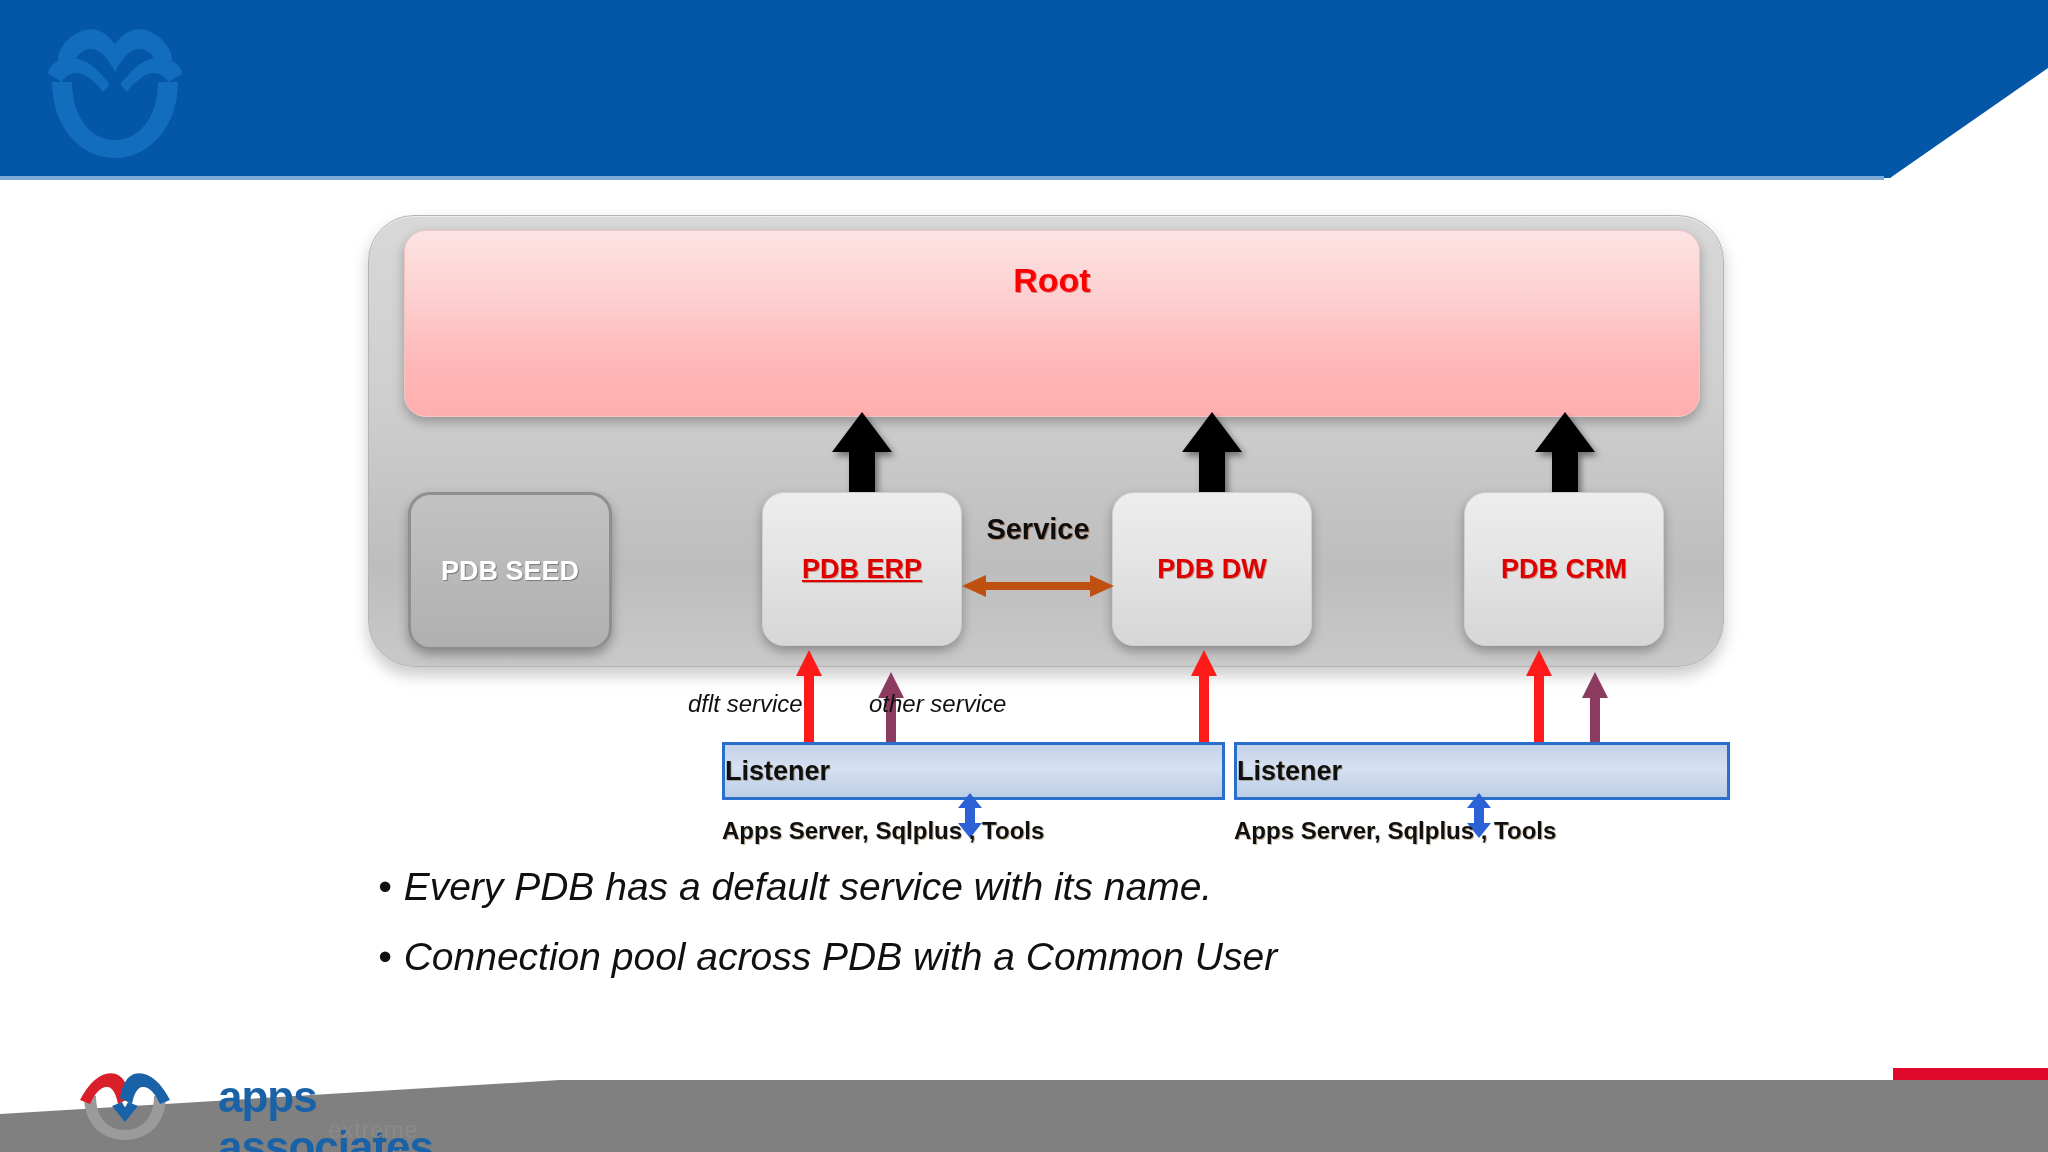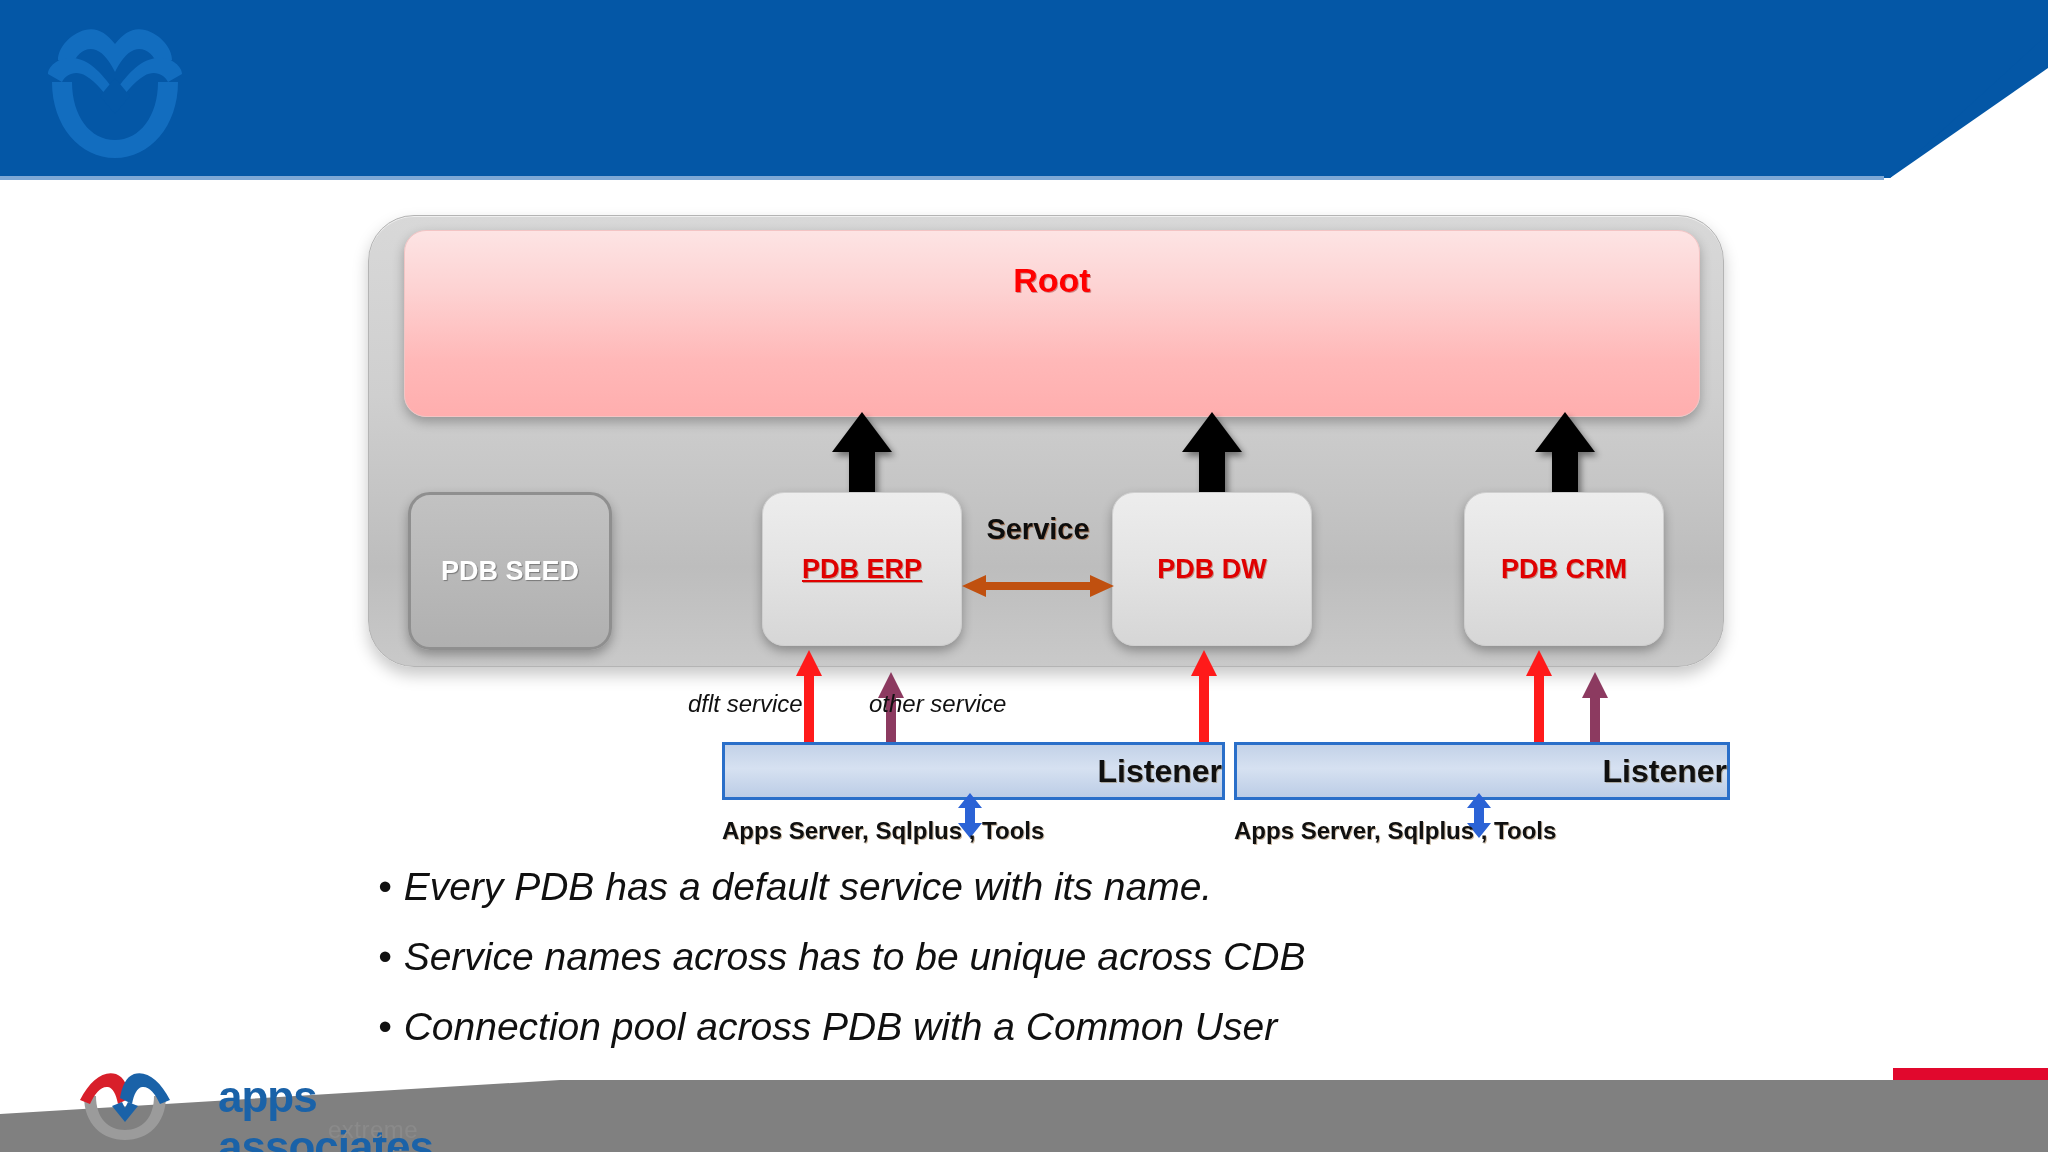--- a/index.html
+++ b/index.html
@@ -124,22 +124,22 @@
     white-space:nowrap;
   }
   .lbl-dflt{left:688px;top:690px;}
   .lbl-other{left:869px;top:690px;}
 
   
   .listener{
     position:absolute;top:742px;height:52px;
     background:linear-gradient(180deg,#c3d2e8 0%,#d6e1f1 45%,#bccde6 100%);
     border:3px solid #2a6fc9;
-    display:flex;align-items:center;justify-content:flex-end;
-    font-size:32px;font-weight:bold;color:#101010;
+    display:flex;align-items:center;justify-content:flex-start;
+    font-size:27px;font-weight:bold;color:#101010;
     text-shadow:1px 1px 0 rgba(120,90,40,.4);
   }
   .listener-1{left:722px;width:497px;}
   .listener-2{left:1234px;width:490px;}
 
   .client-lbl{
     position:absolute;top:817px;
     font-size:24px;font-weight:bold;color:#101010;
     text-shadow:1px 1px 0 rgba(140,100,50,.45);
     white-space:nowrap;text-align:left;
@@ -303,23 +303,20 @@
 </div>
 
 <div class="client-lbl client-1">Apps Server, Sqlplus , Tools</div>
 <div class="client-lbl client-2">Apps Server, Sqlplus , Tools</div>
 
 <div class="bullets">
   <div class="bullet">
     <span class="dot">•</span><span>Every PDB has a default service with its name.</span>
   </div>
   <div class="bullet">
-    <span class="dot">•</span><span>Service names across has to be unique across CDB</span>
-  </div>
-  <div class="bullet">
     <span class="dot">•</span><span>Connection pool across PDB with a Common User</span>
   </div>
 </div>
 
 <div class="footer-band">
   <div class="footer-red"></div>
   <div class="footer-gray"></div>
 </div>
 
 <div class="footer-logo">

